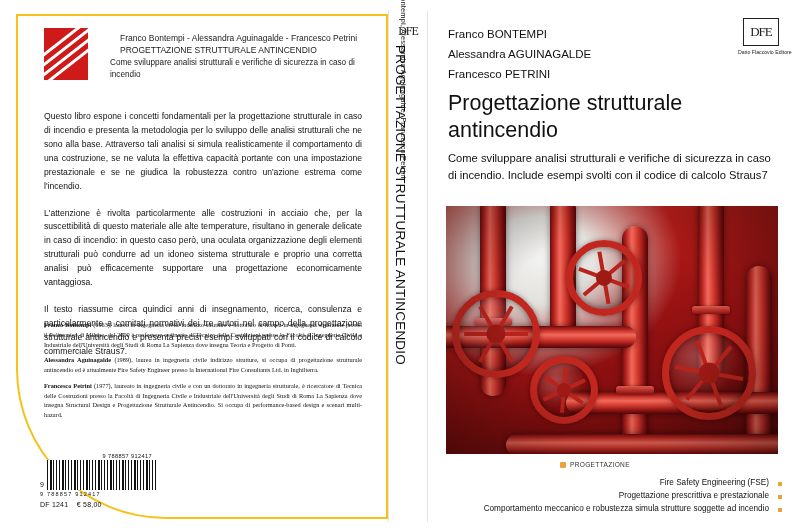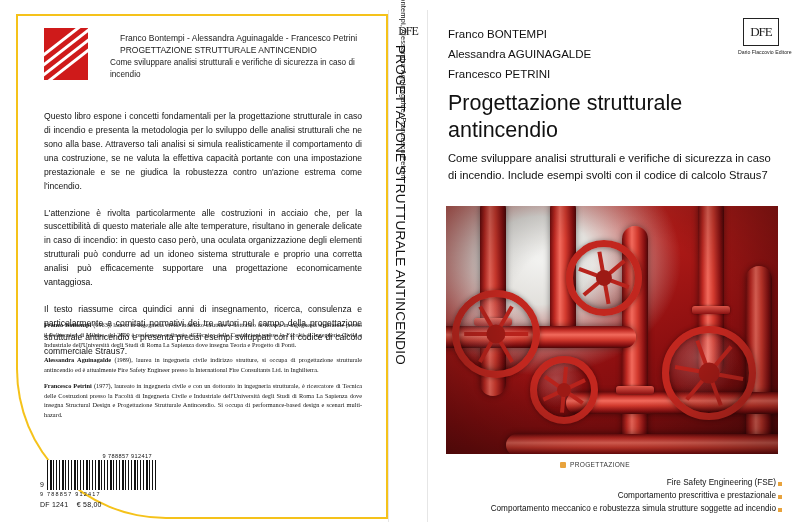--- a/index.html
+++ b/index.html
@@ -348,21 +348,21 @@
     width: 352px;
     text-align: right;
     font-size: 8.2px;
     line-height: 1.58;
     color: #111;
   }
   .front-bullets .row {
     display: flex;
     justify-content: flex-end;
     align-items: center;
-    gap: 2px;
+    gap: 9px;
   }
   .front-bullets .sq {
     width: 4px; height: 4px;
     background: #e8a33d;
     display: inline-block;
     flex: 0 0 auto;
   }
 </style>
 </head>
 <body>
@@ -485,21 +485,21 @@
       <span class="dot"></span>
       <span>PROGETTAZIONE</span>
     </div>
 
     <div class="front-bullets">
       <div class="row">
         <span>Fire Safety Engineering (FSE)</span>
         <span class="sq"></span>
       </div>
       <div class="row">
-        <span>Comportamento prescrittiva e prestazionale</span>
+        <span>Progettazione prescrittiva e prestazionale</span>
         <span class="sq"></span>
       </div>
       <div class="row">
         <span>Comportamento meccanico e robustezza simula strutture soggette ad incendio</span>
         <span class="sq"></span>
       </div>
     </div>
   </div>
 
 </div>

